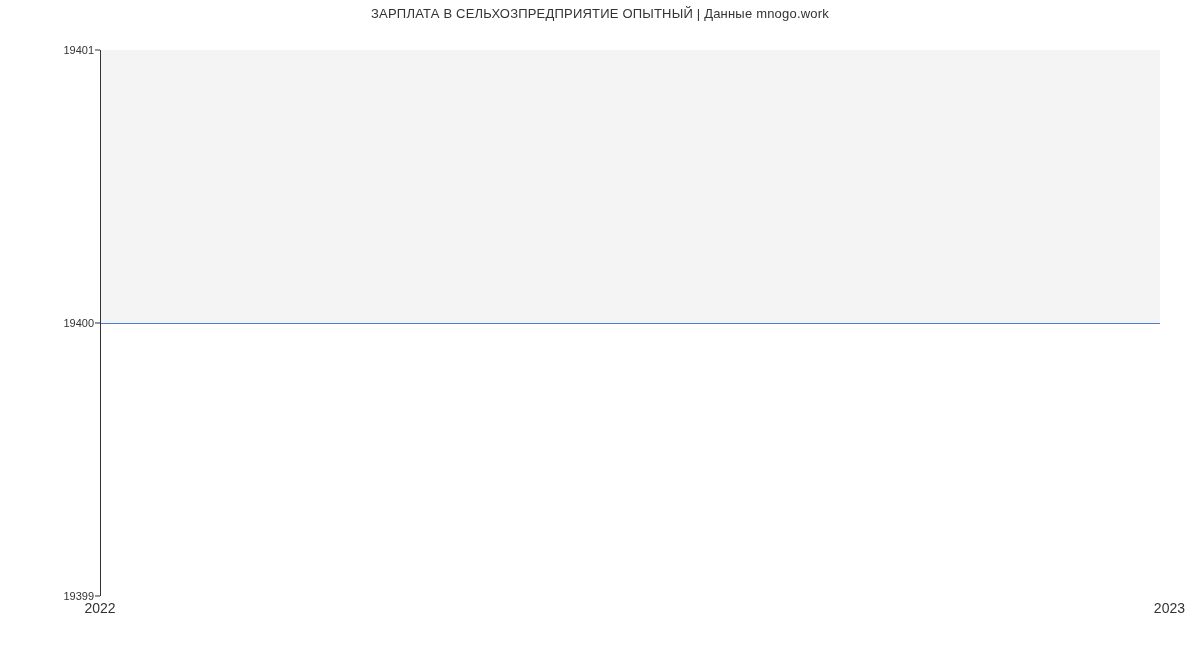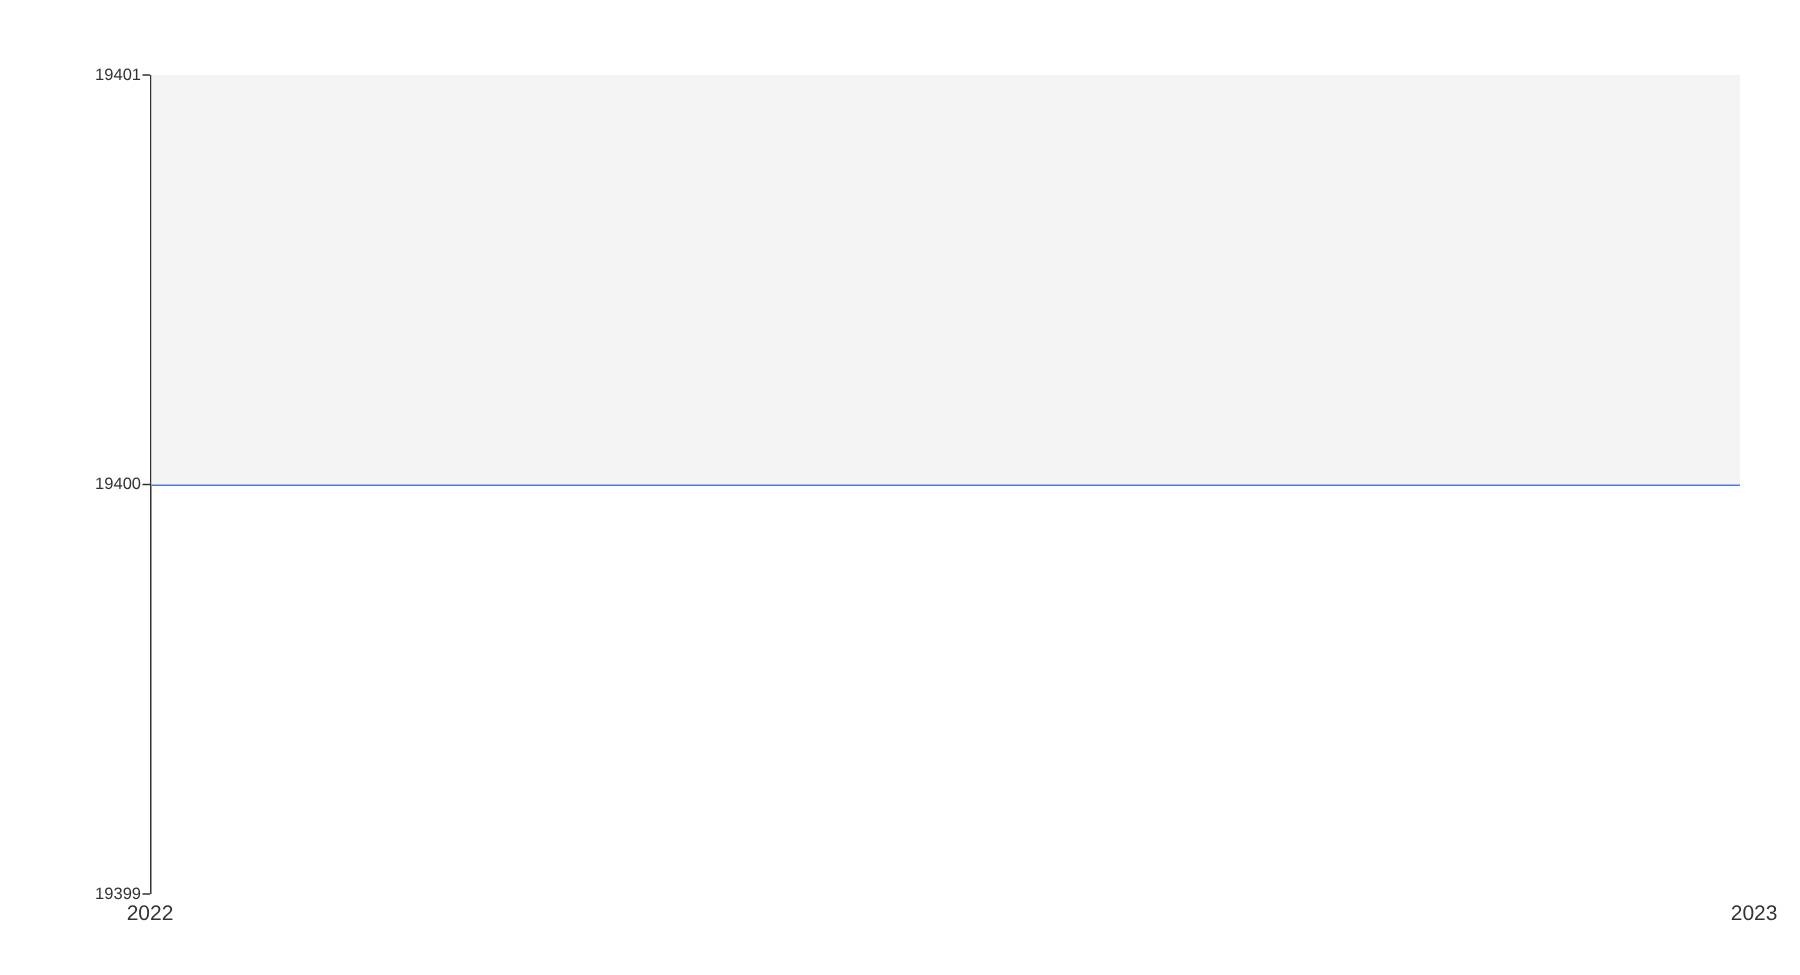--- a/index.html
+++ b/index.html
@@ -72,20 +72,21 @@
     font-size: 14px;
     color: #333;
     transform: translateX(-50%);
   }
 </style>
 </head>
 <body>
 
 <div class="chart-wrap">
 
+  <div class="title">ЗАРПЛАТА В СЕЛЬХОЗПРЕДПРИЯТИЕ ОПЫТНЫЙ | Данные mnogo.work</div>
 
   <div class="ytick" style="top:50px;">19401</div>
   <div class="ytick-mark" style="top:50px;"></div>
 
   <div class="ytick" style="top:323px;margin-left:13px;">19400</div>
   <div class="ytick-mark" style="top:323px;"></div>
 
   <div class="ytick" style="top:596px;margin-left:12px;">19399</div>
   <div class="ytick-mark" style="top:596px;"></div>
 

